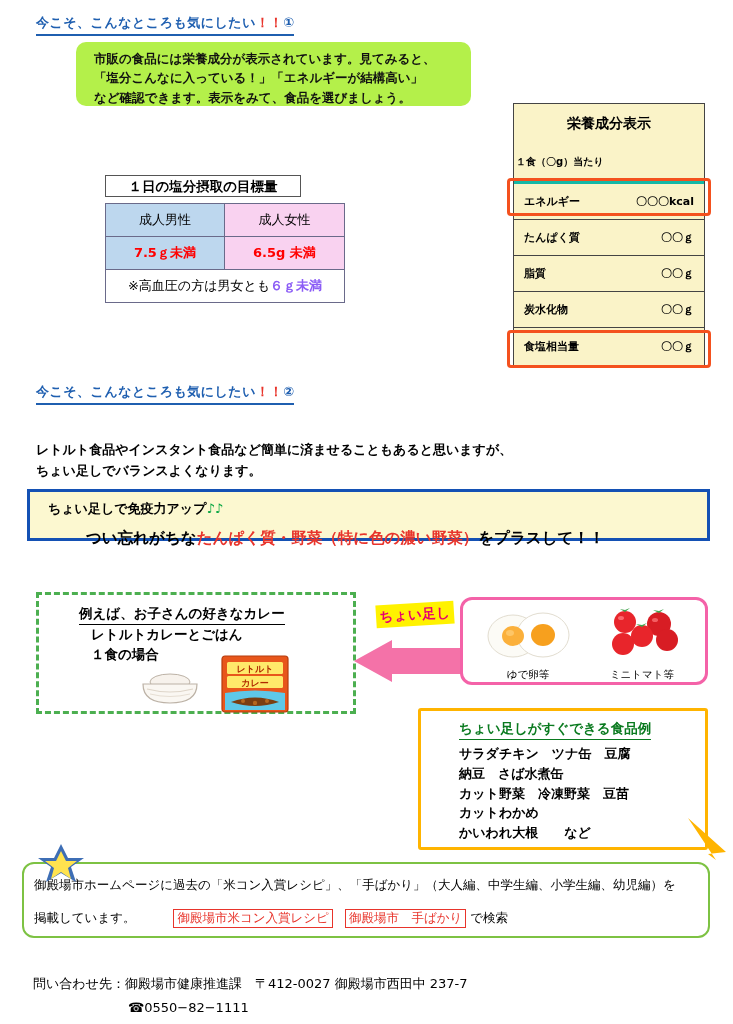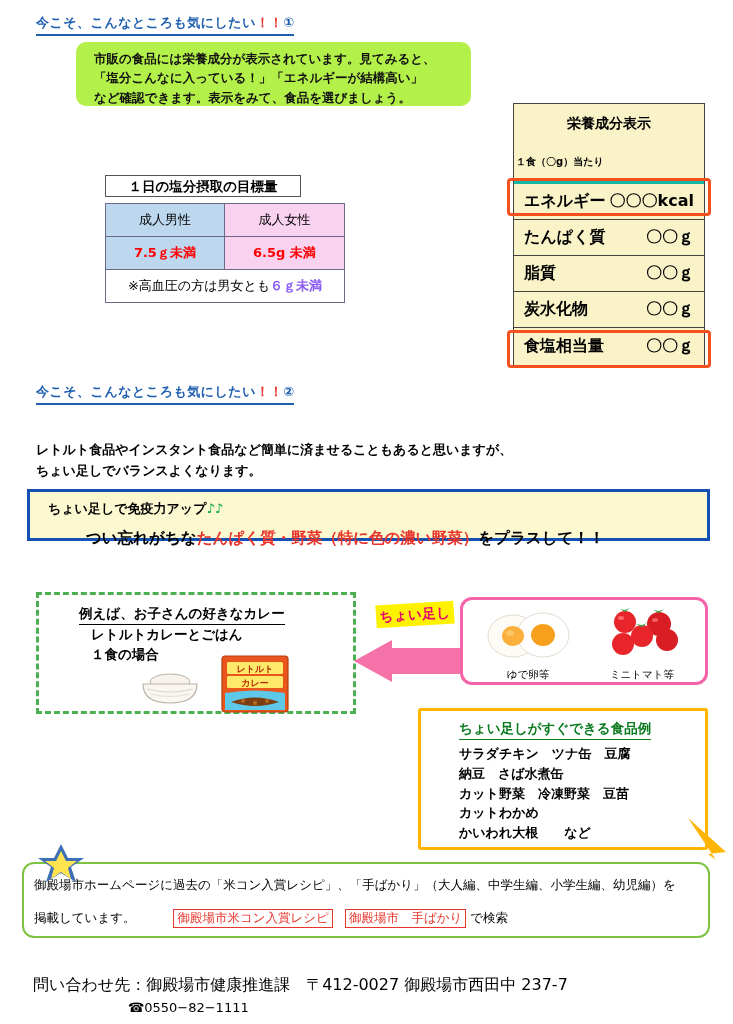--- a/index.html
+++ b/index.html
@@ -58,21 +58,21 @@
   .c-note { background:#fff; font-size:13px; text-align:left; padding-left:4px; }
   .c-note .red { color:#8b5cf6; font-weight:bold; }
 
   
   #nutri-label {
     position:absolute; left:513px; top:103px; width:192px; height:264px;
     background:#FAF3C8; border:1px solid #444;
   }
   #nutri-label .nl-row {
     height:36px; display:flex; align-items:center;
-    padding:0 10px; font-size:16px; font-weight:bold;
+    padding:0 10px; font-size:11px; font-weight:bold;
     border-bottom:1px solid #444;
   }
   #nutri-label .nl-row.no-line { border-bottom:none; }
   #nutri-label .nl-title {
     height:40px; display:flex; align-items:center; justify-content:center;
     font-size:14px; font-weight:bold;
   }
   #nutri-label .nl-sub {
     height:40px; display:flex; align-items:center;
     padding-left:2px; font-size:10px; font-weight:bold;
@@ -166,21 +166,21 @@
   }
   #ghp-l1 { position:absolute; left:10px; top:13px; font-size:12.5px; white-space:nowrap; }
   #ghp-l2 { position:absolute; left:10px; top:45px; font-size:12.5px; white-space:nowrap; }
   .kw {
     display:inline-block; border:1px solid #E8342B; color:#E8342B;
     padding:0 3px; margin:0 4px; font-size:12.5px;
   }
   #star-icon { position:absolute; left:32px; top:843px; width:58px; height:40px; }
 
   
-  #foot1 { position:absolute; left:33px; top:975px; font-size:16px; white-space:nowrap; }
+  #foot1 { position:absolute; left:33px; top:975px; font-size:13px; white-space:nowrap; }
   #foot2 { position:absolute; left:128px; top:1000px; font-size:13px; white-space:nowrap; }
 </style>
 </head>
 <body>
 
 <div class="sec-head" id="head1" style="left:36px; top:14px;">今こそ、こんなところも気にしたい<span class="excl">！！</span>①</div>
 
 <div id="green-note">
   <p>市販の食品には栄養成分が表示されています。見てみると、</p>
   <p>「塩分こんなに入っている！」「エネルギーが結構高い」</p>

